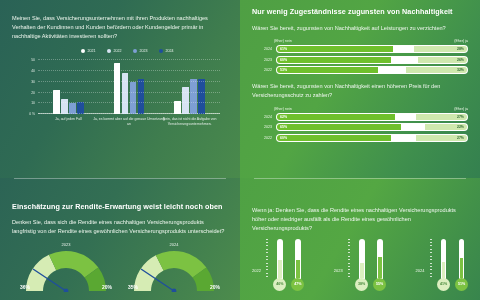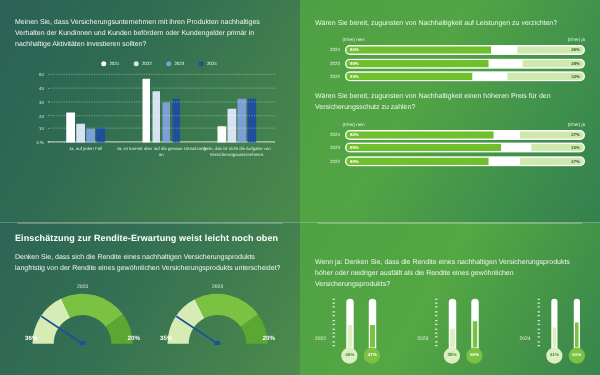--- a/index.html
+++ b/index.html
@@ -51,21 +51,21 @@
   .hyear{width:20px;color:#eaf6e6;font-size:3.6px;text-align:right;padding-right:4px;}
   .htrack{flex:1;height:8px;border-radius:4px;background:#ffffff;overflow:hidden;display:flex;
           border:.6px solid rgba(255,255,255,.55);box-sizing:border-box;}
   .seg-no{background:#6fc02c;display:flex;align-items:center;}
   .seg-mid{background:#ffffff;}
   .seg-yes{background:#cfe8ae;display:flex;align-items:center;justify-content:flex-end;}
   .seg-no .v{color:#ffffff;font-size:3.5px;padding-left:3px;font-weight:bold;}
   .seg-yes .v{color:#2f6b32;font-size:3.5px;padding-right:3px;font-weight:bold;}
 
   
-  .bl-inner{padding:8px 12px 0 12px;}
+  .bl-inner{padding:24px 12px 0 12px;}
   .gauges{display:flex;justify-content:space-around;margin-top:6px;}
   .gauge{position:relative;width:96px;text-align:center;}
   .gauge .gyear{color:#e9f2ec;font-size:4px;margin-bottom:1px;}
   .gwrap{position:relative;width:94px;height:44px;margin:0 auto;}
   .gsvg{display:block;}
   .glabel{position:absolute;font-size:5px;font-weight:bold;color:#ffffff;}
   .gl-left{left:1px;bottom:2px;}
   .gl-right{right:1px;bottom:2px;}
 
   
@@ -155,20 +155,21 @@
             <div class="gridline" style="bottom: 100%;">
               <span class="ytick">50</span>
             </div>
           </div>
       </div>
     </div>
   </section>
 
   <section class="panel p-tr">
     <div class="tr-inner">
+      <h2 class="ttl">Nur wenig Zugeständnisse zugunsten von Nachhaltigkeit</h2>
       <p class="sub" style="margin-top:8px">Wären Sie bereit, zugunsten von Nachhaltigkeit auf Leistungen zu verzichten?</p>
 
       <div class="hblock">
         <div class="hhead">
           <span>(Eher) nein</span>
           <span>(Eher) ja</span>
         </div>
         <div id="hrows-benefits">
             <div class="hrow">
               <div class="hyear">2024</div>

